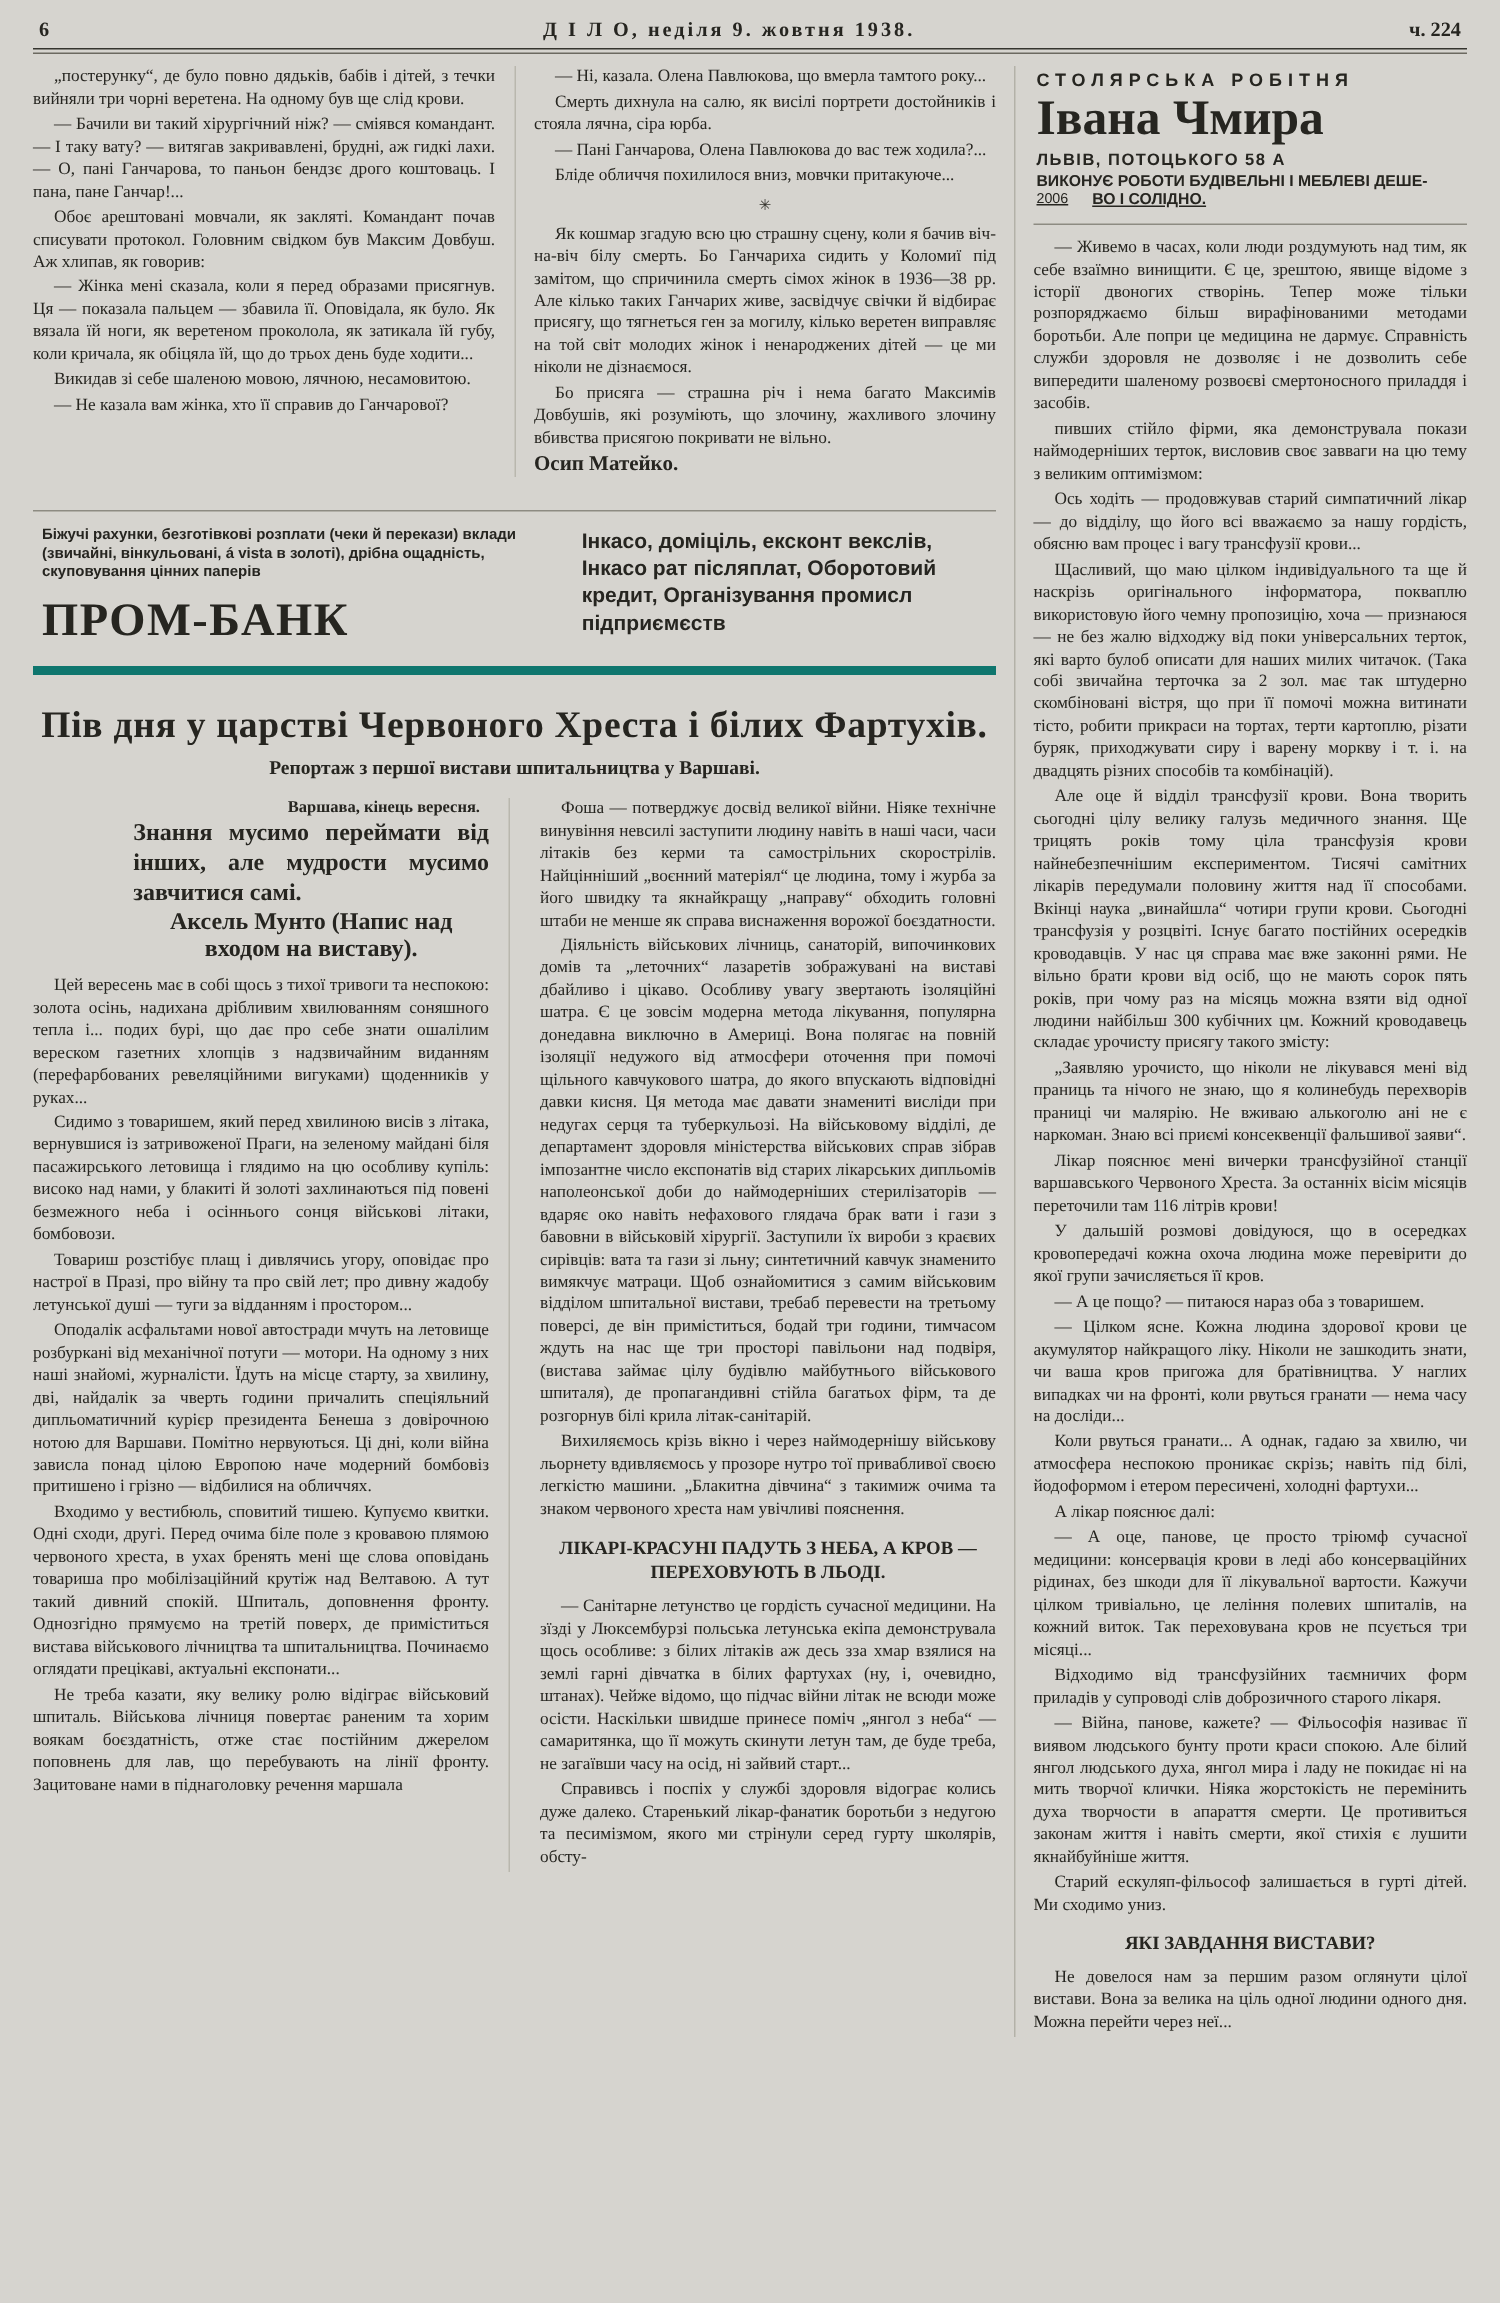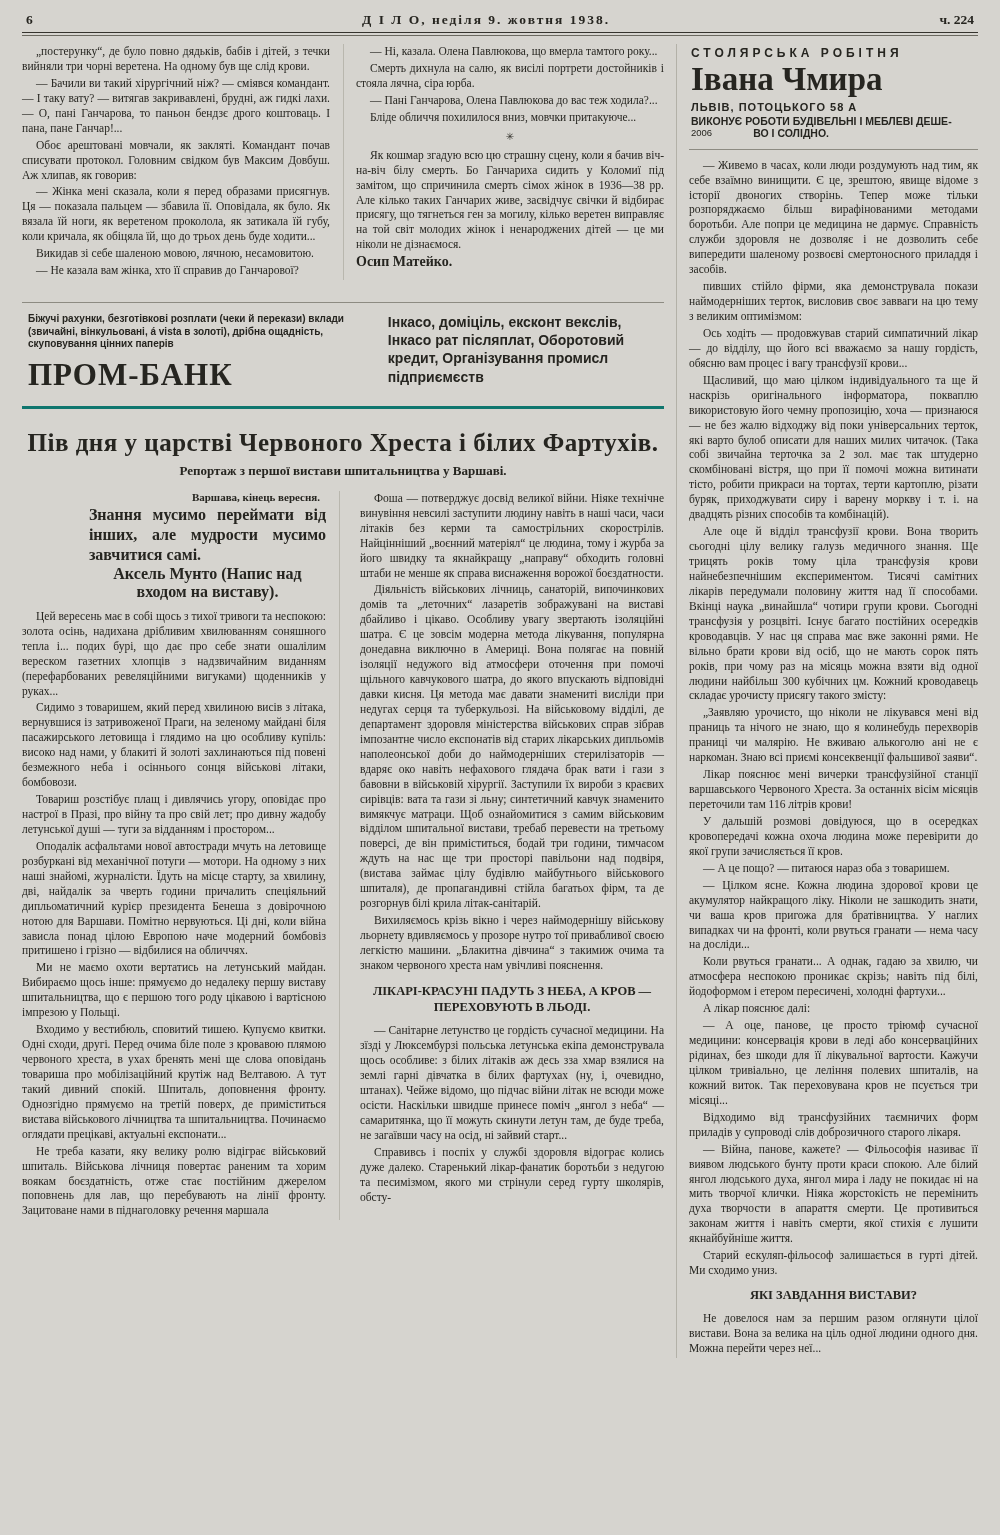--- a/index.html
+++ b/index.html
@@ -20,21 +20,21 @@
   .left-block{width:642px;}
   .right-col{width:312px;border-left:1px solid #b3b1a8;padding-left:12px;margin-left:12px;}
   .top-two{display:flex;}
   .colA{width:308px;}
   .colB{width:308px;border-left:1px solid #b9b7ae;padding-left:12px;margin-left:13px;}
   
   .para{font-size:11.5px;line-height:1.3;text-align:justify;text-indent:14px;margin:0 0 2px 0;}
   .sep{ text-align:center;font-size:10px;margin:6px 0;color:#35342e;}
   .byline{text-align:left;font-weight:bold;font-size:14px;margin-top:2px;padding-right:6px;}
   
-  .prombank{margin-top:22px;border-top:1px solid #8d8b82;border-bottom:3px solid #0f766e;
+  .prombank{margin-top:22px;border-top:1px solid #8d8b82;border-bottom:6px solid #0f766e;
     padding:10px 6px 12px 6px;display:flex;gap:16px;}
   .pb-left{width:56%;}
   .pb-services{font-size:10px;line-height:1.25;font-weight:bold;font-family:"Liberation Sans",sans-serif;}
   .pb-name{font-family:"Liberation Serif",serif;font-weight:bold;font-size:31px;letter-spacing:1px;margin-top:6px;}
   .pb-addr{font-family:"Liberation Sans",sans-serif;font-weight:bold;font-size:10.5px;line-height:1.35;margin-top:2px;}
   .pb-right{width:44%;align-self:flex-end;font-size:14px;line-height:1.3;font-weight:bold;
     font-family:"Liberation Sans",sans-serif;padding-bottom:8px;}
   
   .headline{font-family:"Liberation Serif",serif;font-weight:bold;font-size:25px;
     text-align:center;margin:20px 0 6px 0;letter-spacing:.5px;}
@@ -46,21 +46,21 @@
   .epigraph{width:78%;margin-left:auto;font-size:16px;line-height:1.25;text-align:justify;font-weight:bold;}
   .epigraph-src{width:78%;margin-left:auto;font-size:16px;text-align:center;font-weight:bold;margin-bottom:8px;}
   .sec-heading{font-weight:bold;font-size:12.5px;text-align:center;line-height:1.3;margin:10px 8px 8px 8px;}
   
   .stolyar{padding:2px 2px 10px 2px;border-bottom:1px solid #8d8b82;margin-bottom:8px;
     font-family:"Liberation Sans",sans-serif;}
   .st-line1{font-weight:bold;font-size:12px;letter-spacing:4px;margin-bottom:2px;}
   .st-name{font-weight:bold;font-size:33px;line-height:1.05;margin:2px 0 4px 0;font-family:"Liberation Serif",serif;}
   .st-line3{font-weight:bold;font-size:11px;letter-spacing:1px;}
   .st-line4{font-weight:bold;font-size:10.5px;margin-top:2px;}
-  .st-line5{font-weight:bold;font-size:10.5px;display:flex;gap:41px;}
+  .st-line5{font-weight:bold;font-size:10.5px;display:flex;gap:16px;text-decoration:underline;}
   .st-num{font-weight:normal;font-size:9.5px;}
   .rc-heading{font-weight:bold;font-size:12.5px;text-align:center;margin:10px 4px 8px 4px;}
 </style>
 </head>
 <body>
 
 <div class="page">
 
   <div class="masthead-row">
     <span>6</span>
@@ -85,20 +85,21 @@
         <div class="colB">
           <div>
               <p class="para">— Ні, казала. Олена Павлюкова, що вмерла тамтого року...</p>
               <p class="para">Смерть дихнула на салю, як висілі портрети достойників і стояла лячна, сіра юрба.</p>
               <p class="para">— Пані Ганчарова, Олена Павлюкова до вас теж ходила?...</p>
               <p class="para">Бліде обличчя похилилося вниз, мовчки притакуюче...</p>
             </div>
           <div class="sep">✳</div>
           <div>
               <p class="para">Як кошмар згадую всю цю страшну сцену, коли я бачив віч-на-віч білу смерть. Бо Ганчариха сидить у Коломиї під замітом, що спричинила смерть сімох жінок в 1936—38 рр. Але кілько таких Ганчарих живе, засвідчує свічки й відбирає присягу, що тягнеться ген за могилу, кілько веретен виправляє на той світ молодих жінок і ненароджених дітей — це ми ніколи не дізнаємося.</p>
+              <p class="para">Бо присяга — страшна річ і нема багато Максимів Довбушів, які розуміють, що злочину, жахливого злочину вбивства присягою покривати не вільно.</p>
             </div>
           <div class="byline">Осип Матейко.</div>
         </div>
       </div>
 
       <div class="prombank">
         <div class="pb-left">
           <div class="pb-services">Біжучі рахунки, безготівкові розплати (чеки й перекази) вклади (звичайні, вінкульовані, á vista в золоті), дрібна ощадність, скуповування цінних паперів</div>
           <div class="pb-name">ПРОМ-БАНК</div>
         </div>
@@ -112,21 +113,20 @@
         <div class="main-cols">
           <div class="mcolA">
             <div class="dateline">Варшава, кінець вересня.</div>
             <div class="epigraph">Знання мусимо переймати від інших, але мудрости мусимо завчитися самі.</div>
             <div class="epigraph-src">Аксель Мунто (Напис над входом на виставу).</div>
             <div>
                 <p class="para">Цей вересень має в собі щось з тихої тривоги та неспокою: золота осінь, надихана дрібливим хвилюванням соняшного тепла і... подих бурі, що дає про себе знати ошалілим вереском газетних хлопців з надзвичайним виданням (перефарбованих ревеляційними вигуками) щоденників у руках...</p>
                 <p class="para">Сидимо з товаришем, який перед хвилиною висів з літака, вернувшися із затривоженої Праги, на зеленому майдані біля пасажирського летовища і глядимо на цю особливу купіль: високо над нами, у блакиті й золоті захлинаються під повені безмежного неба і осіннього сонця військові літаки, бомбовози.</p>
                 <p class="para">Товариш розстібує плащ і дивлячись угору, оповідає про настрої в Празі, про війну та про свій лет; про дивну жадобу летунської душі — туги за відданням і простором...</p>
                 <p class="para">Оподалік асфальтами нової автостради мчуть на летовище розбуркані від механічної потуги — мотори. На одному з них наші знайомі, журналісти. Їдуть на місце старту, за хвилину, дві, найдалік за чверть години причалить спеціяльний дипльоматичний курієр президента Бенеша з довірочною нотою для Варшави. Помітно нервуються. Ці дні, коли війна зависла понад цілою Европою наче модерний бомбовіз притишено і грізно — відбилися на обличчях.</p>
-                <p class="para">Ми не маємо охоти вертатись на летунський майдан. Вибираємо щось інше: прямуємо до недалеку першу виставу шпитальництва, що є першою того роду цікавою і вартісною імпрезою у Польщі.</p>
                 <p class="para">Входимо у вестибюль, сповитий тишею. Купуємо квитки. Одні сходи, другі. Перед очима біле поле з кровавою плямою червоного хреста, в ухах бренять мені ще слова оповідань товариша про мобілізаційний крутіж над Велтавою. А тут такий дивний спокій. Шпиталь, доповнення фронту. Однозгідно прямуємо на третій поверх, де приміститься вистава військового лічництва та шпитальництва. Починаємо оглядати прецікаві, актуальні експонати...</p>
               </div>
             <div>
                 <p class="para">Не треба казати, яку велику ролю відіграє військовий шпиталь. Військова лічниця повертає раненим та хорим воякам боєздатність, отже стає постійним джерелом поповнень для лав, що перебувають на лінії фронту. Зацитоване нами в піднаголовку речення маршала</p>
               </div>
           </div>
           <div class="mcolB">
             <div>
                 <p class="para">Фоша — потверджує досвід великої війни. Ніяке технічне винувіння невсилі заступити людину навіть в наші часи, часи літаків без керми та самострільних скорострілів. Найцінніший „воєнний матеріял“ це людина, тому і журба за його швидку та якнайкращу „направу“ обходить головні штаби не менше як справа виснаження ворожої боєздатности.</p>
                 <p class="para">Діяльність військових лічниць, санаторій, випочинкових домів та „леточних“ лазаретів зображувані на виставі дбайливо і цікаво. Особливу увагу звертають ізоляційні шатра. Є це зовсім модерна метода лікування, популярна донедавна виключно в Америці. Вона полягає на повній ізоляції недужого від атмосфери оточення при помочі щільного кавчукового шатра, до якого впускають відповідні давки кисня. Ця метода має давати знамениті висліди при недугах серця та туберкульозі. На військовому відділі, де департамент здоровля міністерства військових справ зібрав імпозантне число експонатів від старих лікарських дипльомів наполеонської доби до наймодерніших стерилізаторів — вдаряє око навіть нефахового глядача брак вати і гази з бавовни в військовій хірургії. Заступили їх вироби з краєвих сирівців: вата та гази зі льну; синтетичний кавчук знаменито вимякчує матраци. Щоб ознайомитися з самим військовим відділом шпитальної вистави, требаб перевести на третьому поверсі, де він приміститься, бодай три години, тимчасом ждуть на нас ще три просторі павільони над подвіря, (вистава займає цілу будівлю майбутнього військового шпиталя), де пропагандивні стійла багатьох фірм, та де розгорнув білі крила літак-санітарій.</p>

